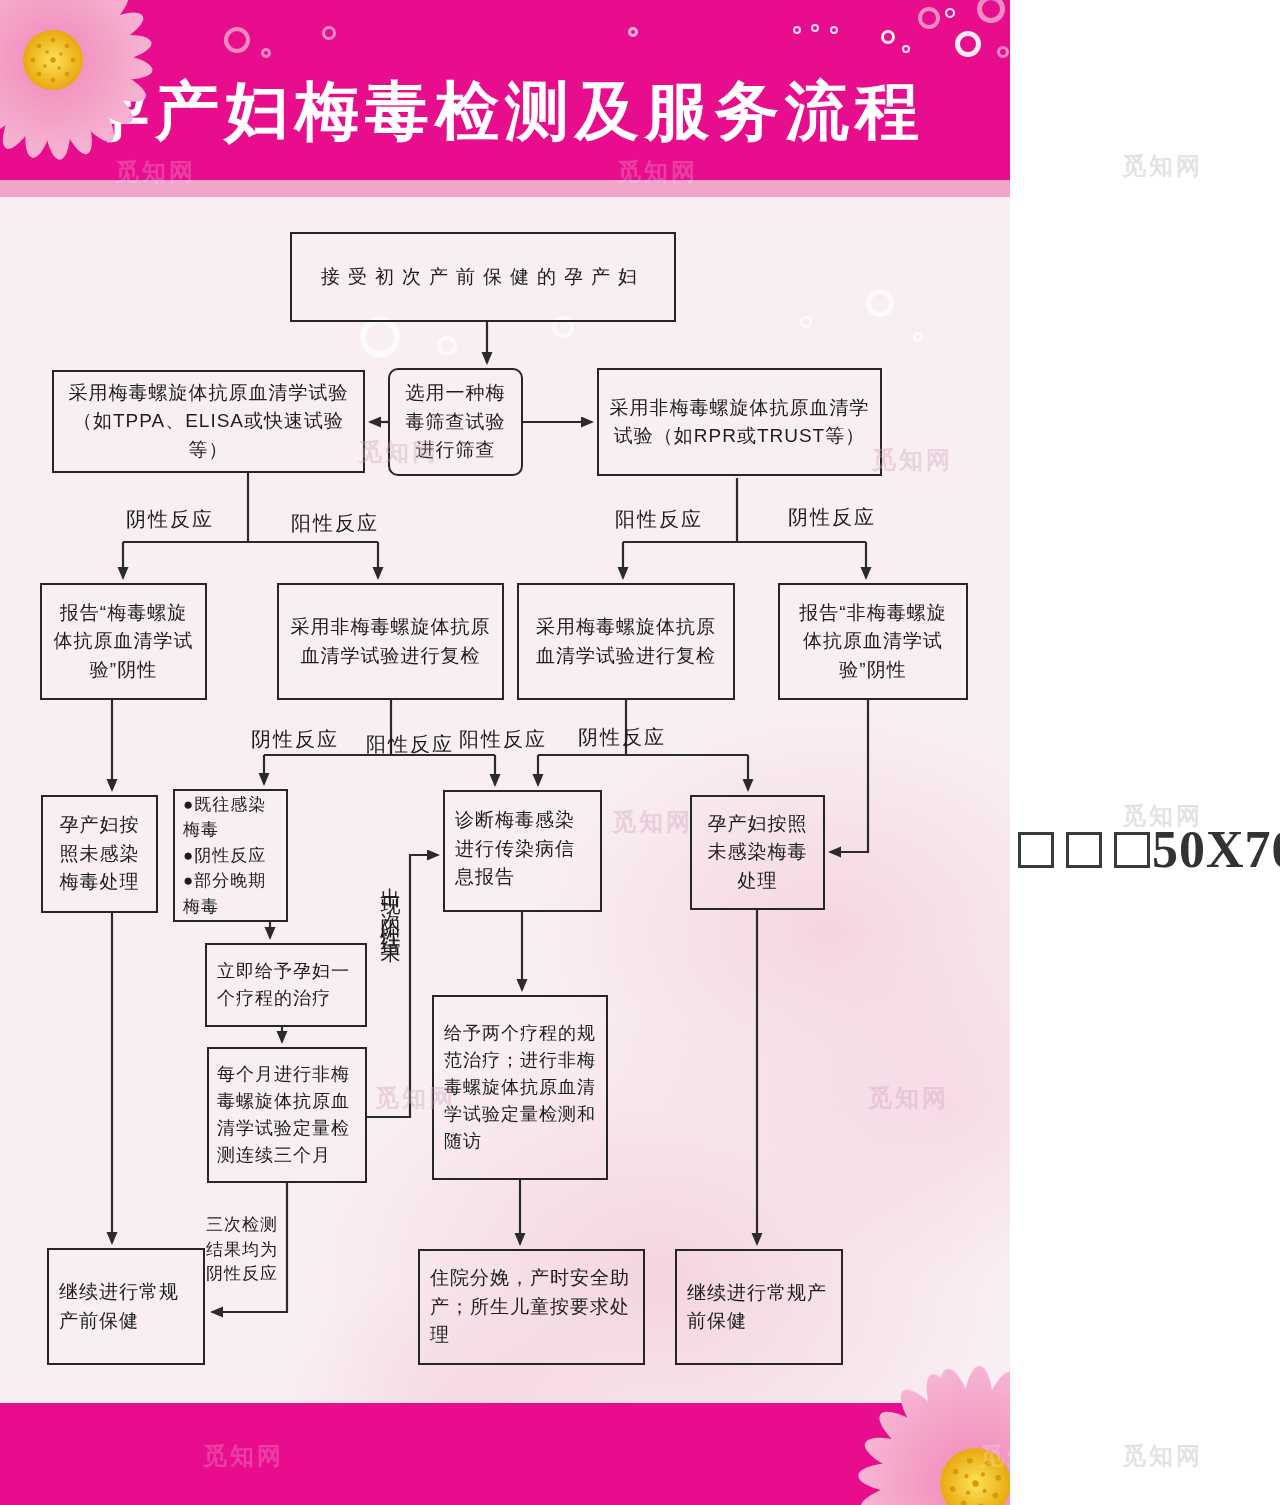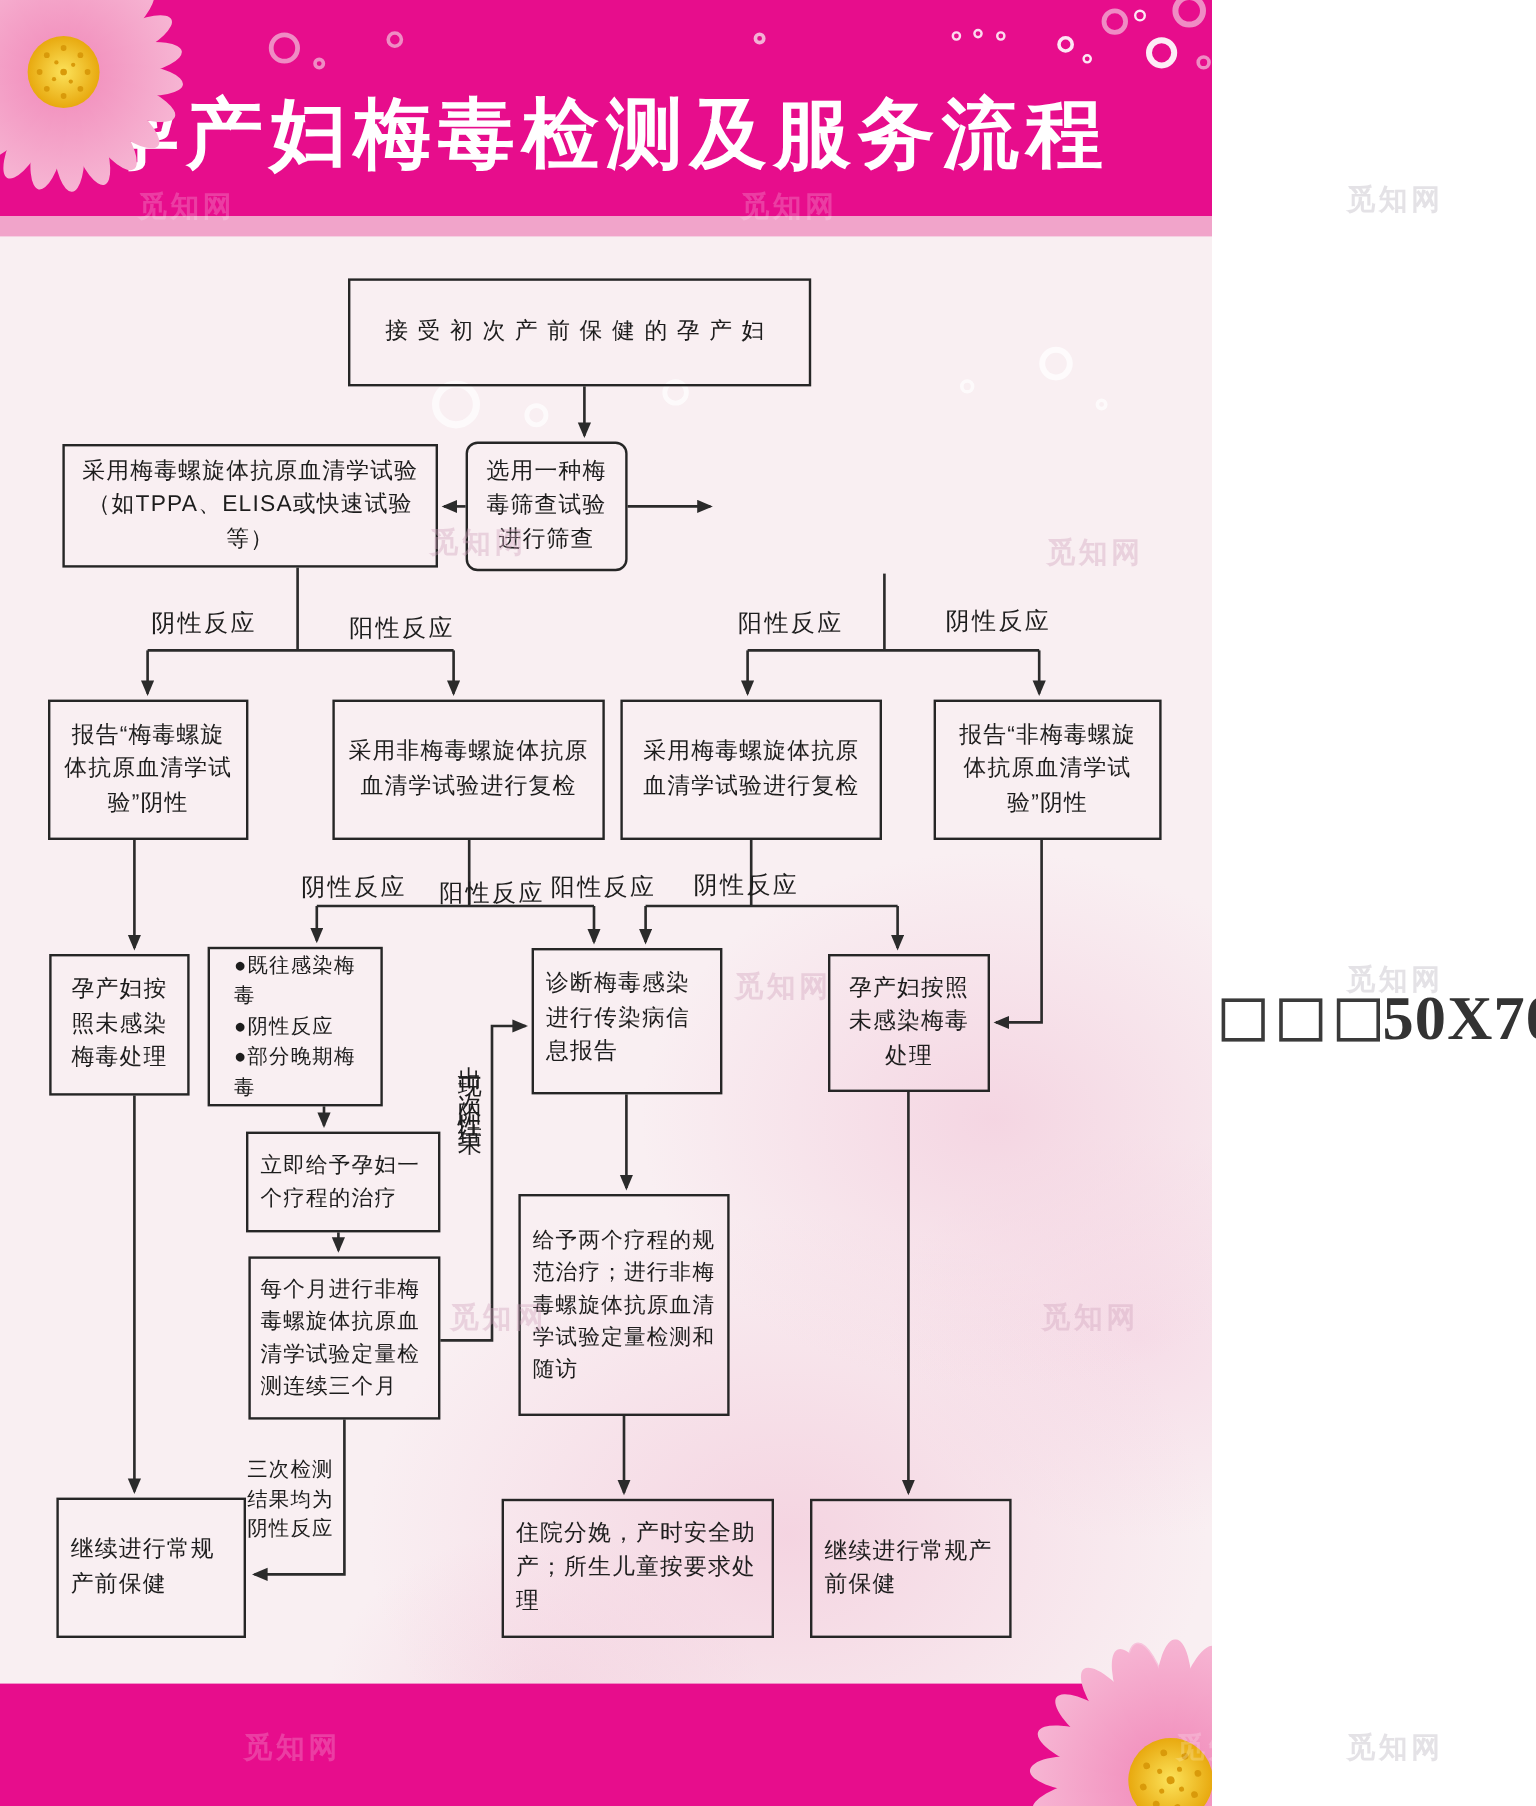--- a/index.html
+++ b/index.html
@@ -112,26 +112,27 @@
         <polyline points="522,912 522,990" marker-end="url(#arr)"></polyline>
         <polyline points="520,1180 520,1244" marker-end="url(#arr)"></polyline>
         <polyline points="868,700 868,852 830,852" marker-end="url(#arr)"></polyline>
         <polyline points="757,910 757,1244" marker-end="url(#arr)"></polyline>
       </g>
     </svg>
 
     <div class="node" style="left:290px;top:232px;width:386px;height:90px;letter-spacing:8px;">接受初次产前保健的孕产妇</div>
     <div class="node" style="left:388px;top:368px;width:135px;height:108px;border-radius:10px;">选用一种梅毒筛查试验进行筛查</div>
     <div class="node" style="left:52px;top:370px;width:313px;height:103px;">采用梅毒螺旋体抗原血清学试验（如TPPA、ELISA或快速试验等）</div>
+    <div class="node" style="left:597px;top:368px;width:285px;height:108px;">采用非梅毒螺旋体抗原血清学试验（如RPR或TRUST等）</div>
     <div class="node" style="left:40px;top:583px;width:167px;height:117px;">报告“梅毒螺旋体抗原血清学试验”阴性</div>
     <div class="node" style="left:277px;top:583px;width:227px;height:117px;">采用非梅毒螺旋体抗原血清学试验进行复检</div>
     <div class="node" style="left:517px;top:583px;width:218px;height:117px;">采用梅毒螺旋体抗原血清学试验进行复检</div>
     <div class="node" style="left:778px;top:583px;width:190px;height:117px;">报告“非梅毒螺旋体抗原血清学试验”阴性</div>
     <div class="node" style="left:41px;top:795px;width:117px;height:118px;">孕产妇按照未感染梅毒处理</div>
-    <div class="node left" style="left:173px;top:789px;width:146px;height:133px;font-size:17px;padding:20px;">
+    <div class="node left" style="left:173px;top:789px;width:115px;height:133px;font-size:17px;padding:8px;">
       <div>
         <div>●既往感染梅毒</div>
         <div>●阴性反应</div>
         <div>●部分晚期梅毒</div>
       </div>
     </div>
     <div class="node left" style="left:443px;top:790px;width:159px;height:122px;align-items:flex-start;padding-top:14px;">诊断梅毒感染进行传染病信息报告</div>
     <div class="node left" style="left:205px;top:943px;width:162px;height:84px;font-size:18px;">立即给予孕妇一个疗程的治疗</div>
     <div class="node left" style="left:207px;top:1047px;width:160px;height:136px;font-size:18px;padding:4px 8px;">每个月进行非梅毒螺旋体抗原血清学试验定量检测连续三个月</div>
     <div class="node left" style="left:432px;top:995px;width:176px;height:185px;font-size:18px;">给予两个疗程的规范治疗；进行非梅毒螺旋体抗原血清学试验定量检测和随访</div>

